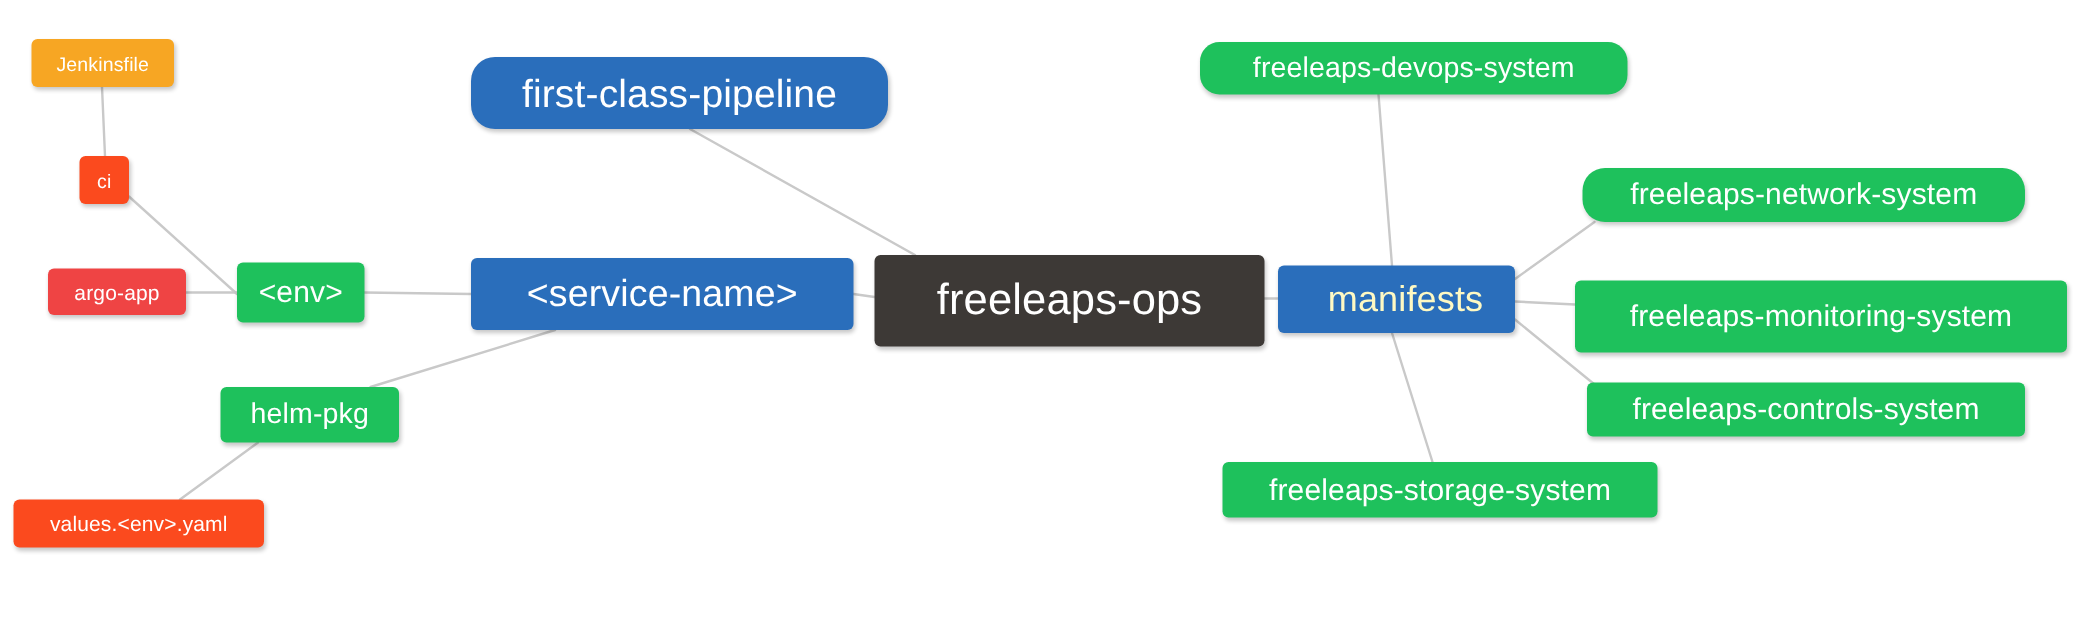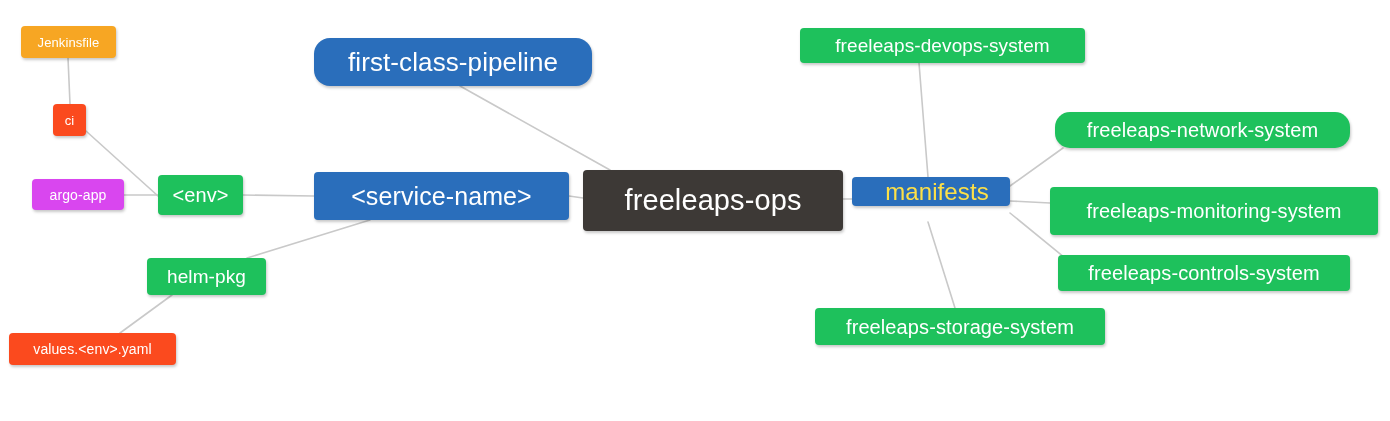--- a/index.html
+++ b/index.html
@@ -59,26 +59,26 @@
       <line x1="569" y1="196" x2="583" y2="198" stroke="#c9c9c9" stroke-width="1.6" stroke-linecap="round"></line>
       <line x1="843" y1="199" x2="852" y2="199" stroke="#c9c9c9" stroke-width="1.6" stroke-linecap="round"></line>
       <line x1="919" y1="63" x2="928" y2="177" stroke="#c9c9c9" stroke-width="1.6" stroke-linecap="round"></line>
       <line x1="1063" y1="148" x2="1010" y2="186" stroke="#c9c9c9" stroke-width="1.6" stroke-linecap="round"></line>
       <line x1="1050" y1="203" x2="1010" y2="201" stroke="#c9c9c9" stroke-width="1.6" stroke-linecap="round"></line>
       <line x1="1070" y1="262" x2="1010" y2="213" stroke="#c9c9c9" stroke-width="1.6" stroke-linecap="round"></line>
       <line x1="955" y1="308" x2="928" y2="222" stroke="#c9c9c9" stroke-width="1.6" stroke-linecap="round"></line>
     </svg>
 <div class="node" style="left: 21px; top: 26px; width: 95px; height: 32px; background: rgb(247, 166, 35); font-size: 13px; color: rgb(255, 255, 255);">Jenkinsfile</div>
     <div class="node" style="left: 53px; top: 104px; width: 33px; height: 32px; background: rgb(251, 74, 30); font-size: 13px; color: rgb(255, 255, 255);">ci</div>
-    <div class="node" style="left: 32px; top: 179px; width: 92px; height: 31px; background: #d946ef; font-size: 14px; color: rgb(255, 255, 255);">argo-app</div>
+    <div class="node" style="left: 32px; top: 179px; width: 92px; height: 31px; background: #ef4444; font-size: 14px; color: rgb(255, 255, 255);">argo-app</div>
     <div class="node" style="left: 158px; top: 175px; width: 85px; height: 40px; background: rgb(30, 193, 92); font-size: 20px; color: rgb(255, 255, 255); text-align: right;">&lt;env&gt;</div>
     <div class="node" style="left: 147px; top: 258px; width: 119px; height: 37px; background: rgb(30, 193, 92); font-size: 19px; color: rgb(255, 255, 255);">helm-pkg</div>
     <div class="node" style="left: 9px; top: 333px; width: 167px; height: 32px; background: rgb(251, 74, 30); font-size: 14px; color: rgb(255, 255, 255);">values.&lt;env&gt;.yaml</div>
     <div class="node" style="left: 314px; top: 38px; width: 278px; height: 48px; background: rgb(42, 110, 187); font-size: 26px; color: rgb(255, 255, 255); border-radius: 16px;">first-class-pipeline</div>
     <div class="node" style="left: 314px; top: 172px; width: 255px; height: 48px; background: rgb(42, 110, 187); font-size: 25px; color: rgb(255, 255, 255);">&lt;service-name&gt;</div>
     <div class="node" style="left: 583px; top: 170px; width: 260px; height: 61px; background: rgb(61, 57, 54); font-size: 29px; color: rgb(255, 255, 255);">freeleaps-ops</div>
-    <div class="node" style="left: 852px; top: 177px; width: 158px; height: 29px; background: rgb(42, 110, 187); font-size: 24px; color: #fde047; padding-left: 12px;">manifests</div>
-    <div class="node" style="left: 800px; top: 28px; width: 285px; height: 35px; background: rgb(30, 193, 92); font-size: 19px; color: rgb(255, 255, 255);">freeleaps-devops-system</div>
+    <div class="node" style="left: 852px; top: 177px; width: 158px; height: 45px; background: rgb(42, 110, 187); font-size: 24px; color: #fef9c3; padding-left: 12px;">manifests</div>
+    <div class="node" style="left: 800px; top: 28px; width: 285px; height: 35px; background: rgb(30, 193, 92); font-size: 19px; color: rgb(255, 255, 255); border-radius: 13px;">freeleaps-devops-system</div>
     <div class="node" style="left: 1055px; top: 112px; width: 295px; height: 36px; background: rgb(30, 193, 92); font-size: 20px; color: rgb(255, 255, 255); border-radius: 15px;">freeleaps-network-system</div>
     <div class="node" style="left: 1050px; top: 187px; width: 328px; height: 48px; background: rgb(30, 193, 92); font-size: 20px; color: rgb(255, 255, 255);">freeleaps-monitoring-system</div>
     <div class="node" style="left: 1058px; top: 255px; width: 292px; height: 36px; background: rgb(30, 193, 92); font-size: 20px; color: rgb(255, 255, 255);">freeleaps-controls-system</div>
     <div class="node" style="left: 815px; top: 308px; width: 290px; height: 37px; background: rgb(30, 193, 92); font-size: 20px; color: rgb(255, 255, 255);">freeleaps-storage-system</div>
   </div>
 
 </body></html>

